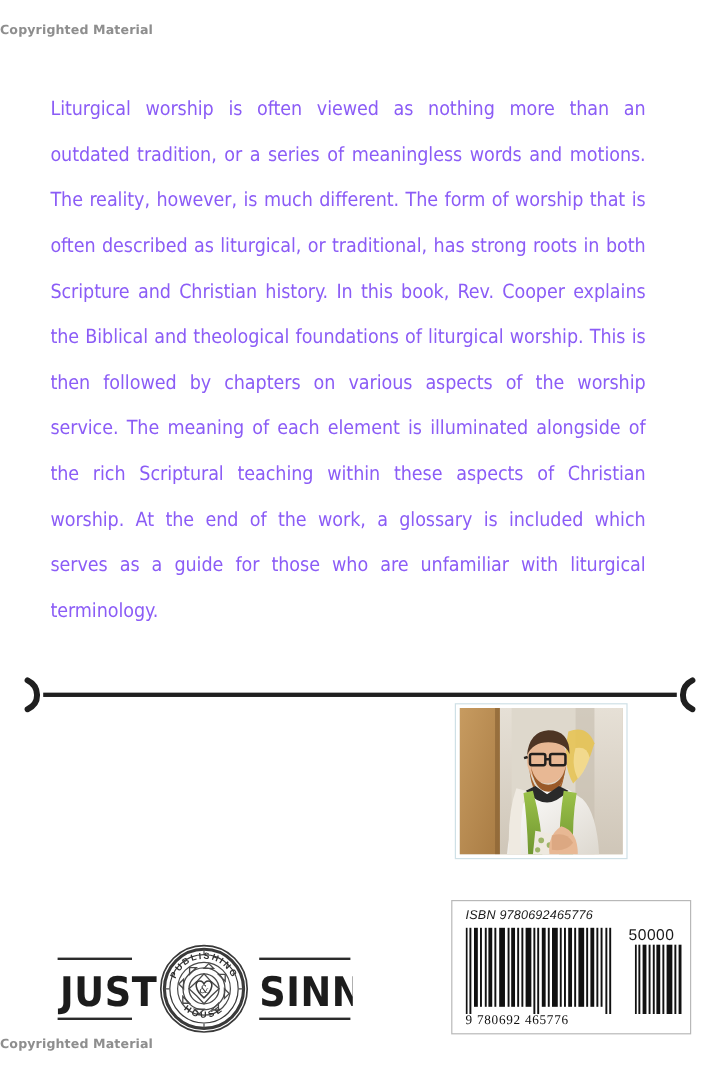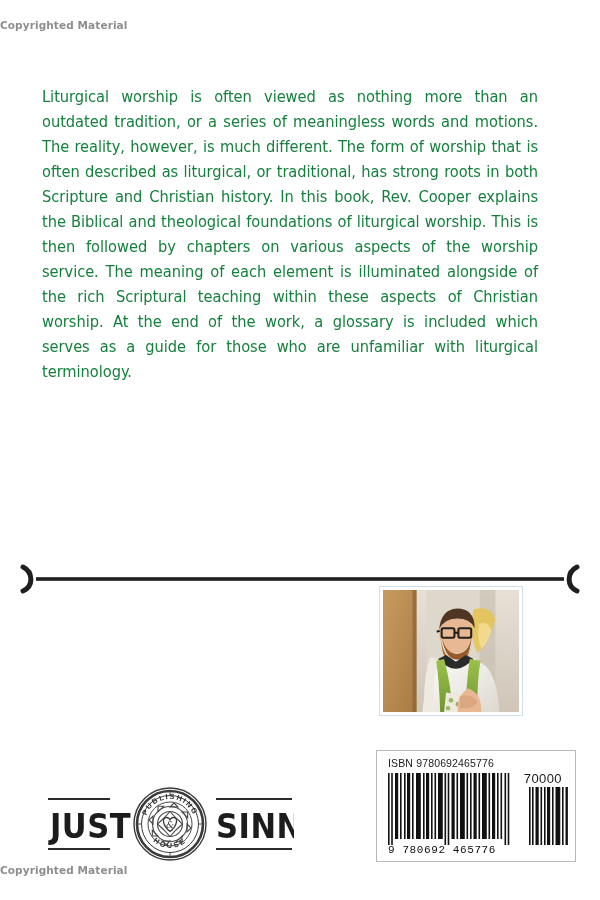--- a/index.html
+++ b/index.html
@@ -39,27 +39,26 @@
   .copyright-bottom { top: 864px; }
 
   
   .blurb {
     position: absolute;
     left: 42px;
     top: 72px;
     width: 496px;
     font-family: "DejaVu Sans Condensed", "Liberation Sans Narrow", "Liberation Sans", sans-serif;
     font-size: 16.3px;
-    line-height: 25px;
-    color: #15803d;
+    line-height: 38px;
+    color: #8b5cf6;
     text-align: justify;
     text-justify: inter-word;
     letter-spacing: -0.05px;
     word-spacing: 0.3px;
-    margin-top: 12px;
   }
 
   
   .divider {
     position: absolute;
     left: 20px;
     top: 562px;
     width: 560px;
     height: 34px;
   }
@@ -121,20 +120,21 @@
   }
   .isbn-text {
     position: absolute;
     left: 11px;
     top: 6px;
     font-family: "Liberation Sans", sans-serif;
     font-size: 10.5px;
     color: #1a1a1a;
     letter-spacing: 0.15px;
     white-space: nowrap;
+    font-style: italic;
   }
   .addon-text {
     position: absolute;
     right: 13px;
     top: 20px;
     font-family: "Liberation Sans", sans-serif;
     font-size: 13px;
     color: #1a1a1a;
     letter-spacing: 0.4px;
     white-space: nowrap;
@@ -152,21 +152,21 @@
     top: 36px;
     width: 40px;
     height: 58px;
   }
   .bars-main svg, .bars-addon svg { display: block; width: 100%; height: 100%; }
   .barcode-digits {
     position: absolute;
     left: 11px;
     top: 93px;
     width: 124px;
-    font-family: Liberation Mono, monospace;
+    font-family: Liberation Serif, serif;
     font-size: 11px;
     color: #101010;
     letter-spacing: 0.6px;
     white-space: nowrap;
   }
 </style>
 </head>
 <body>
 
 <div class="page">
@@ -303,21 +303,21 @@
       <g>
         <rect x="170" y="12" width="76" height="2" fill="#2b2b2b"></rect>
         <rect x="170" y="62" width="76" height="2" fill="#2b2b2b"></rect>
         <text x="170" y="52" font-family="'DejaVu Sans Condensed','Liberation Sans Narrow','Liberation Sans',sans-serif" font-size="34" font-weight="700" fill="#1c1c1c" letter-spacing="0.5">SINNER</text>
       </g>
     </svg>
   </div>
 
   <div class="barcode-box">
     <div class="isbn-text">ISBN 9780692465776</div>
-    <div class="addon-text">70000</div>
+    <div class="addon-text">50000</div>
 
     <div class="bars-main">
       <svg viewBox="0 0 122 72" preserveAspectRatio="none" xmlns="http://www.w3.org/2000/svg" aria-hidden="true">
         <g fill="#111111">
           <rect x="0" y="0" width="1.6" height="72"></rect>
             <rect x="3.2" y="0" width="1.6" height="72"></rect>
           <rect x="7" y="0" width="3.2" height="66"></rect>
             <rect x="12" y="0" width="1.6" height="66"></rect>
           <rect x="16" y="0" width="1.6" height="66"></rect>
             <rect x="19" y="0" width="3.2" height="66"></rect>

